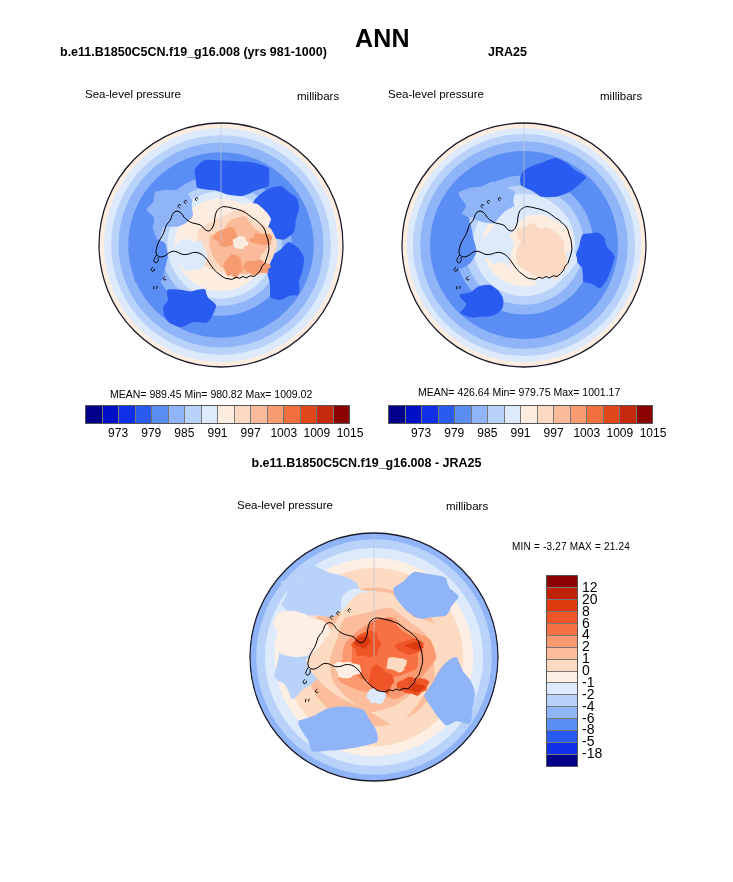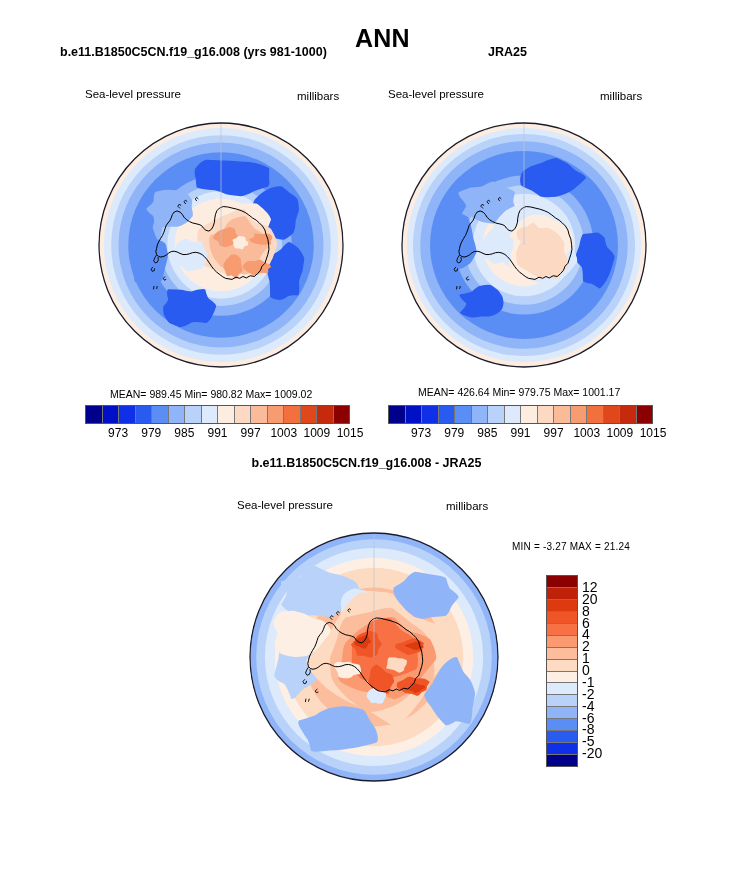--- a/index.html
+++ b/index.html
@@ -360,14 +360,14 @@
     <span class="tk" style="top: 59.375px;">4</span>
     <span class="tk" style="top: 71.25px;">2</span>
     <span class="tk" style="top: 83.125px;">1</span>
     <span class="tk" style="top: 95px;">0</span>
     <span class="tk" style="top: 106.875px;">-1</span>
     <span class="tk" style="top: 118.75px;">-2</span>
     <span class="tk" style="top: 130.625px;">-4</span>
     <span class="tk" style="top: 142.5px;">-6</span>
     <span class="tk" style="top: 154.375px;">-8</span>
     <span class="tk" style="top: 166.25px;">-5</span>
-    <span class="tk" style="top: 178.125px;">-20</span>
+    <span class="tk" style="top: 178.125px;">-18</span>
   </div>
 
 </body></html>

